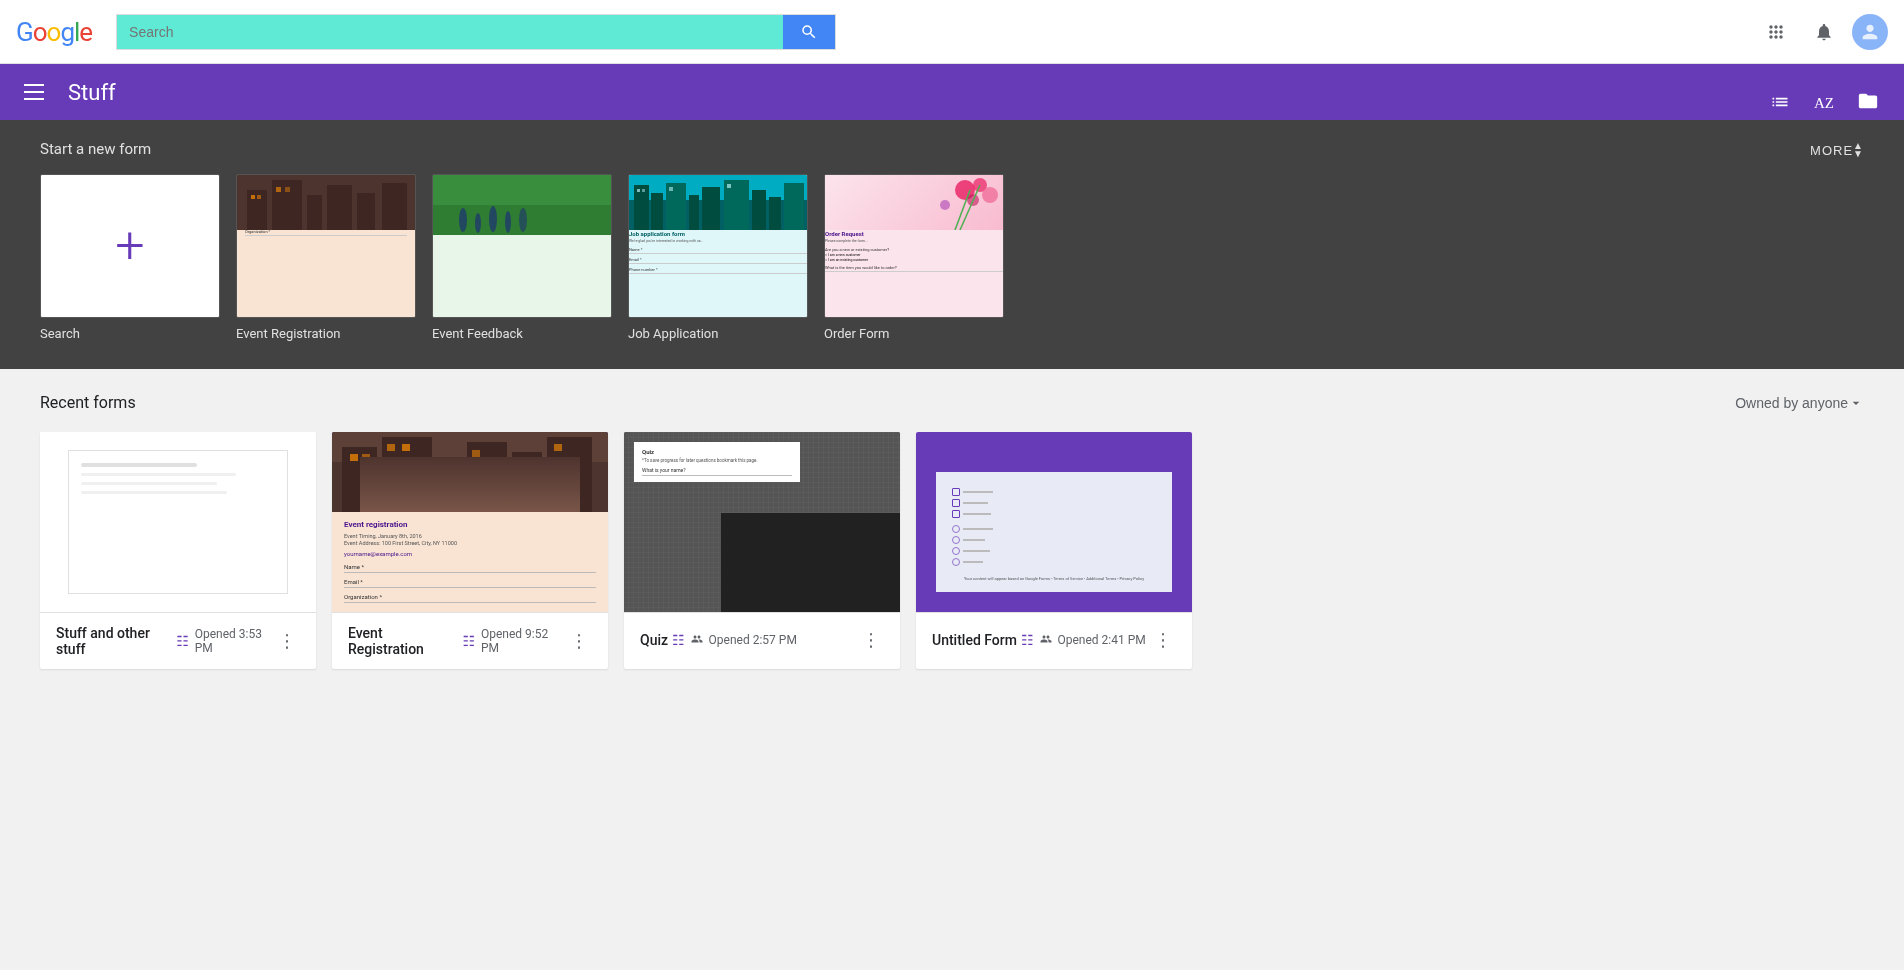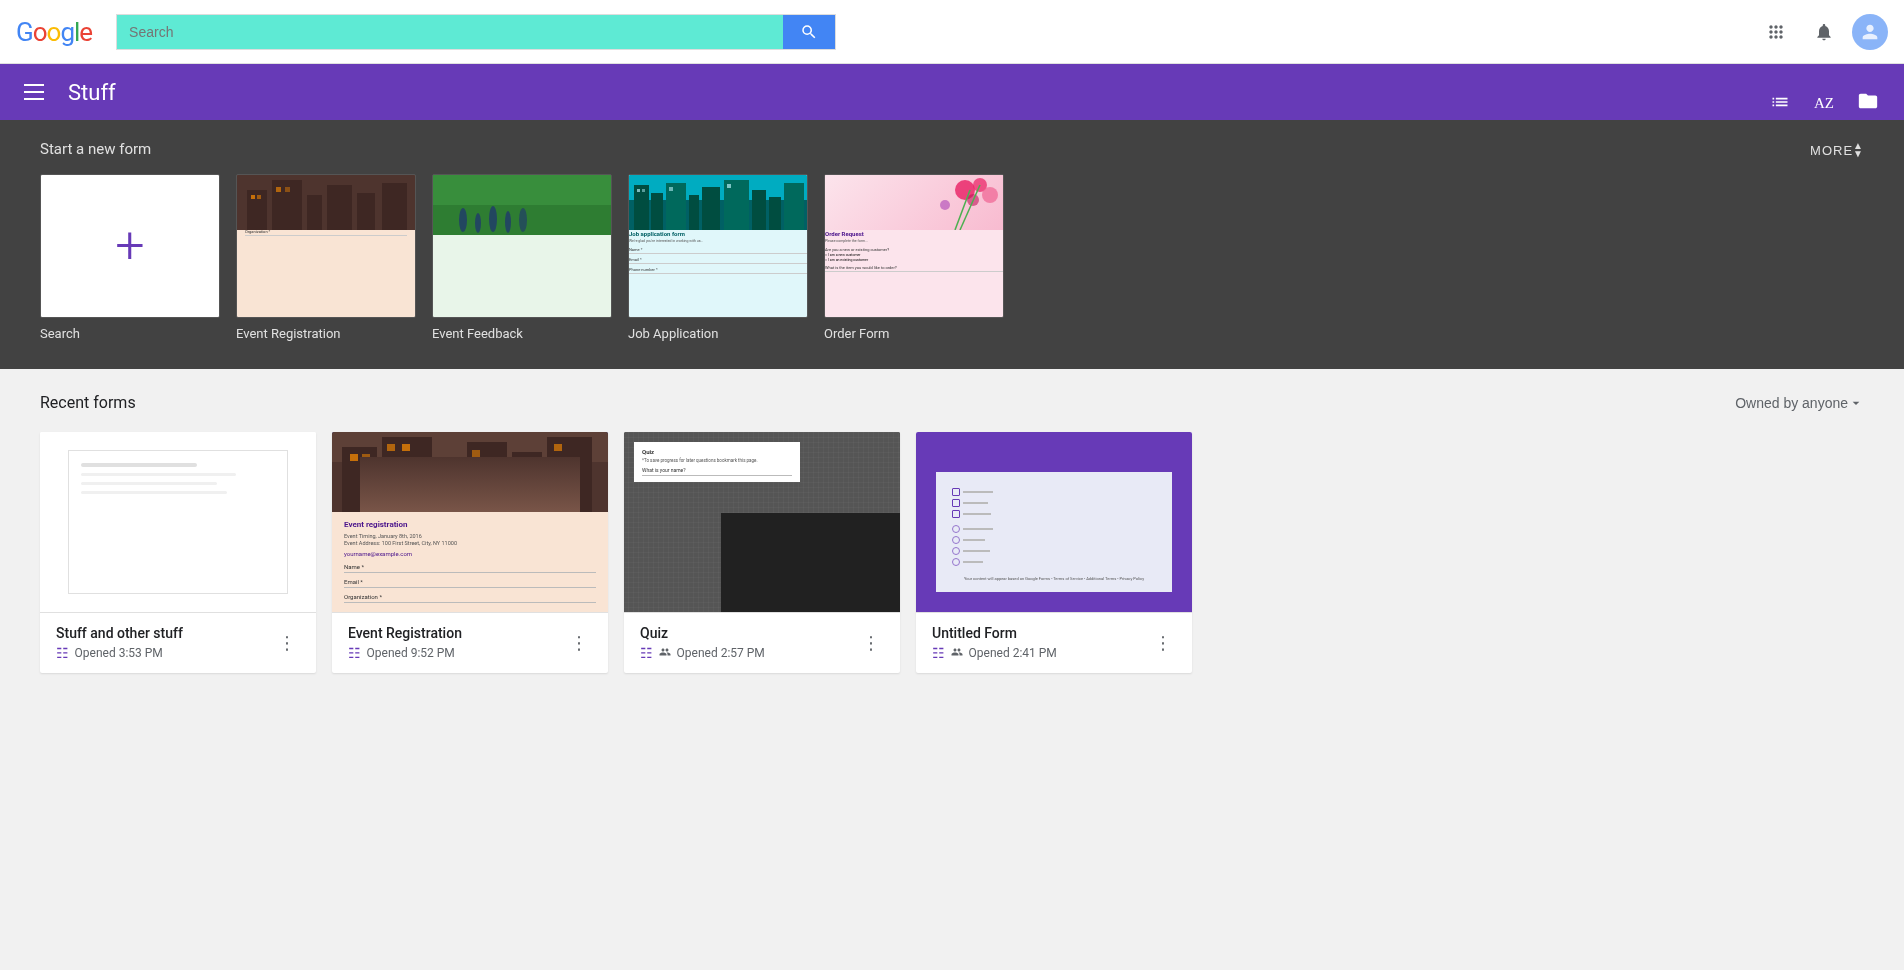--- a/index.html
+++ b/index.html
@@ -285,21 +285,21 @@
     }
     .recent-info {
       padding: 12px 16px;
       display: flex;
       align-items: center;
       justify-content: space-between;
       border-top: 1px solid #e0e0e0;
     }
     .recent-info-left {
       display: flex;
-      flex-direction: column;
+      flex-direction: row;
       gap: 4px;
       flex: 1;
     }
     .recent-form-name {
       font-size: 14px;
       color: #202124;
       font-weight: 500;
     }
     .recent-meta {
       display: flex;

